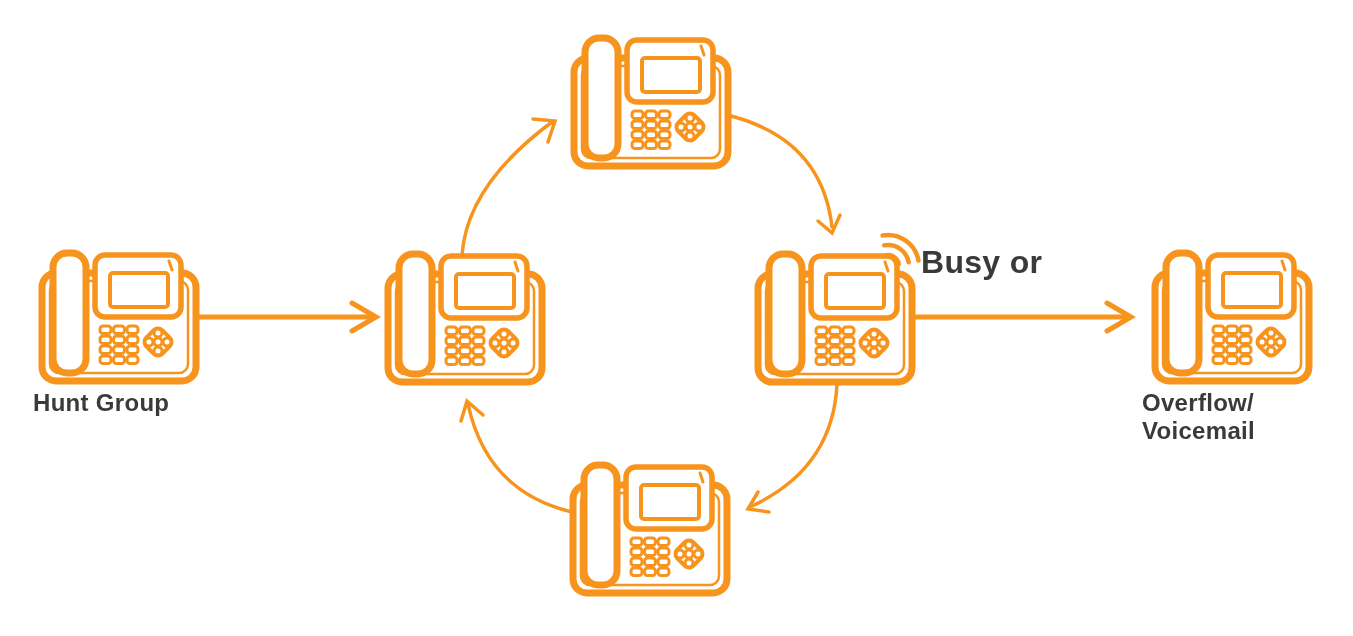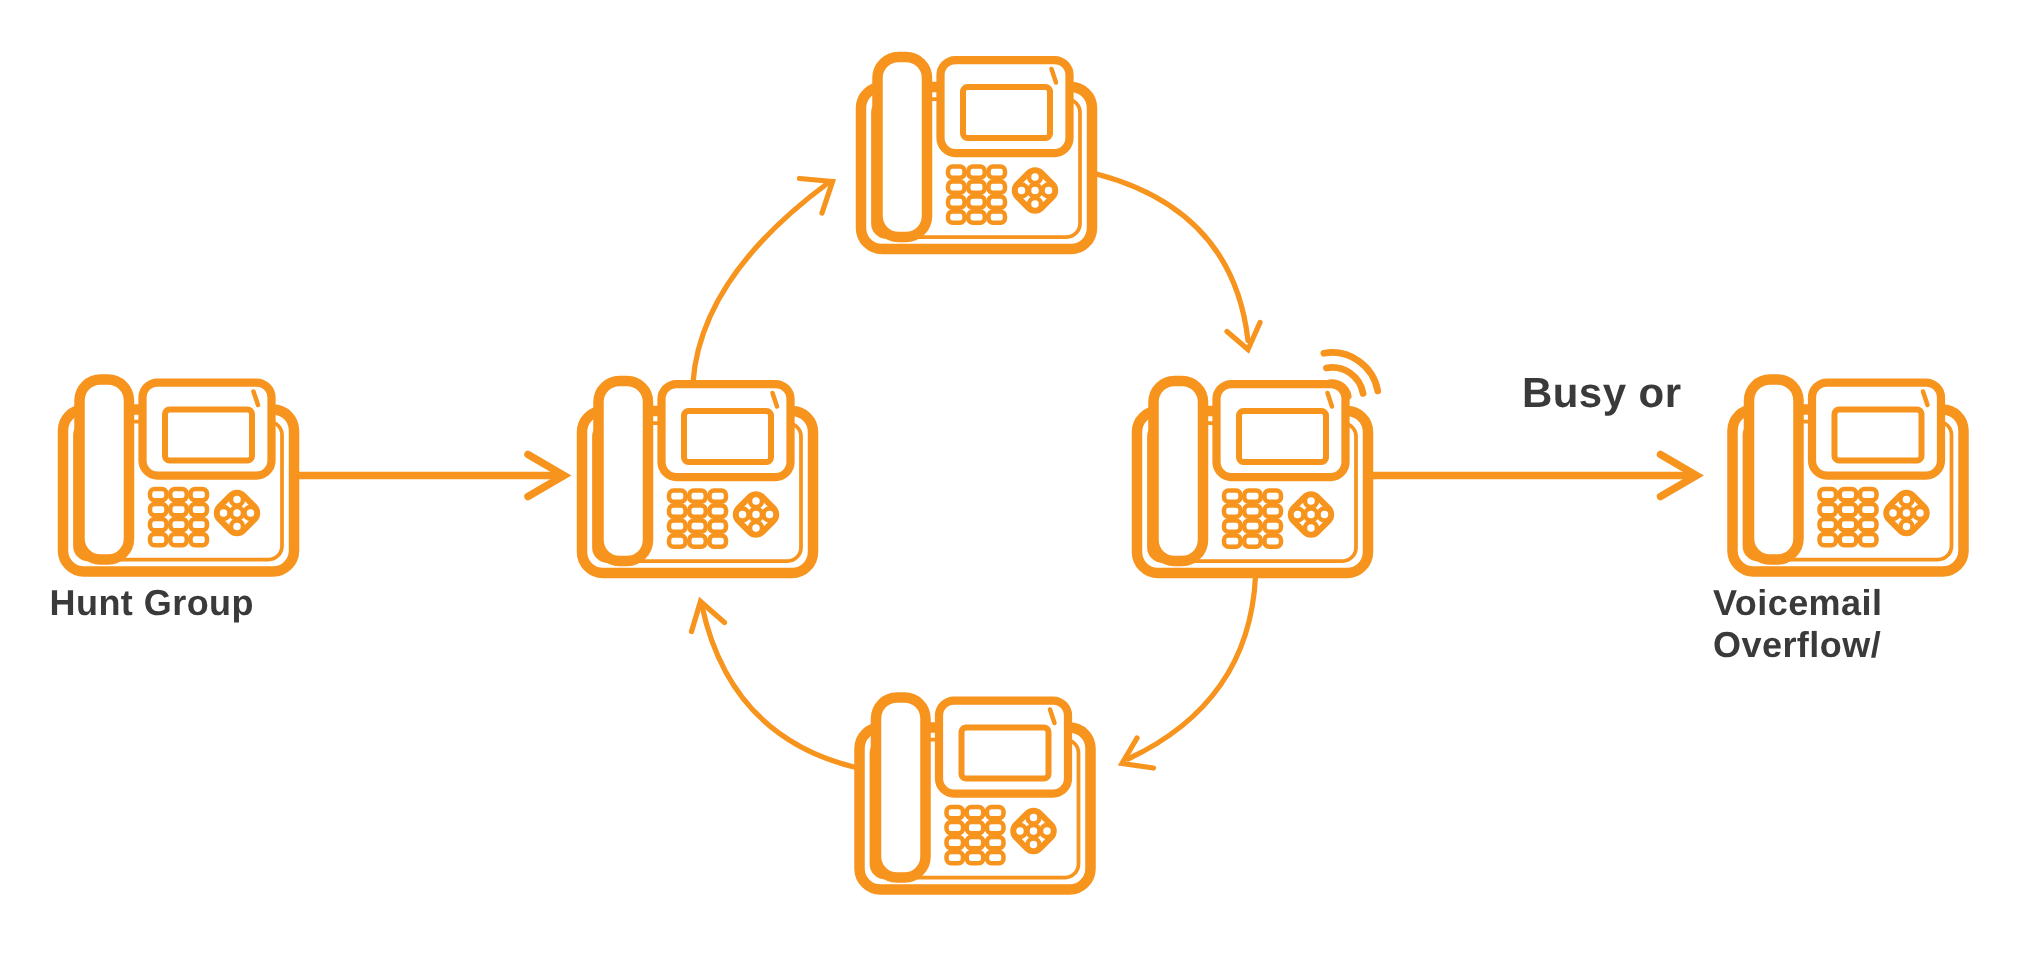--- a/index.html
+++ b/index.html
@@ -7,22 +7,22 @@
     position:relative;width:1353px;height:636px;background:#fff;overflow:hidden;
     font-family:"Liberation Sans",sans-serif;
   }
   .phone{position:absolute;width:168px;height:150px;}
   .overlay{position:absolute;left:0;top:0;width:1353px;height:636px;pointer-events:none;}
   .node-label{
     position:absolute;width:180px;text-align:left;
     font-weight:700;font-size:24px;line-height:28px;color:#3A3A3A;letter-spacing:.3px;
   }
   .edge-label{
-    position:absolute;width:200px;text-align:right;
-    font-weight:700;font-size:28px;line-height:28px;color:#3A3A3A;letter-spacing:.3px;
+    position:absolute;width:200px;text-align:left;
+    font-weight:700;font-size:32px;line-height:28px;color:#3A3A3A;letter-spacing:.3px;
   }
   .defs-holder{position:absolute;width:0;height:0;overflow:hidden;}
 </style>
 </head>
 <body>
 
 <div class="canvas">
 
   <svg class="defs-holder" aria-hidden="true">
     <defs>
@@ -123,17 +123,17 @@
 
   <div class="node-label" style="left:33px;top:389px">
     <span>Hunt Group</span>
   </div>
 
   <div class="edge-label" style="left:921px;top:248px">
     <div>Busy or</div>
   </div>
 
   <div class="node-label" style="left:1142px;top:389px">
+    <div>Overflow/</div>
     <div>Voicemail</div>
-    <div>Overflow/</div>
   </div>
 
 </div>
 
 </body></html>

